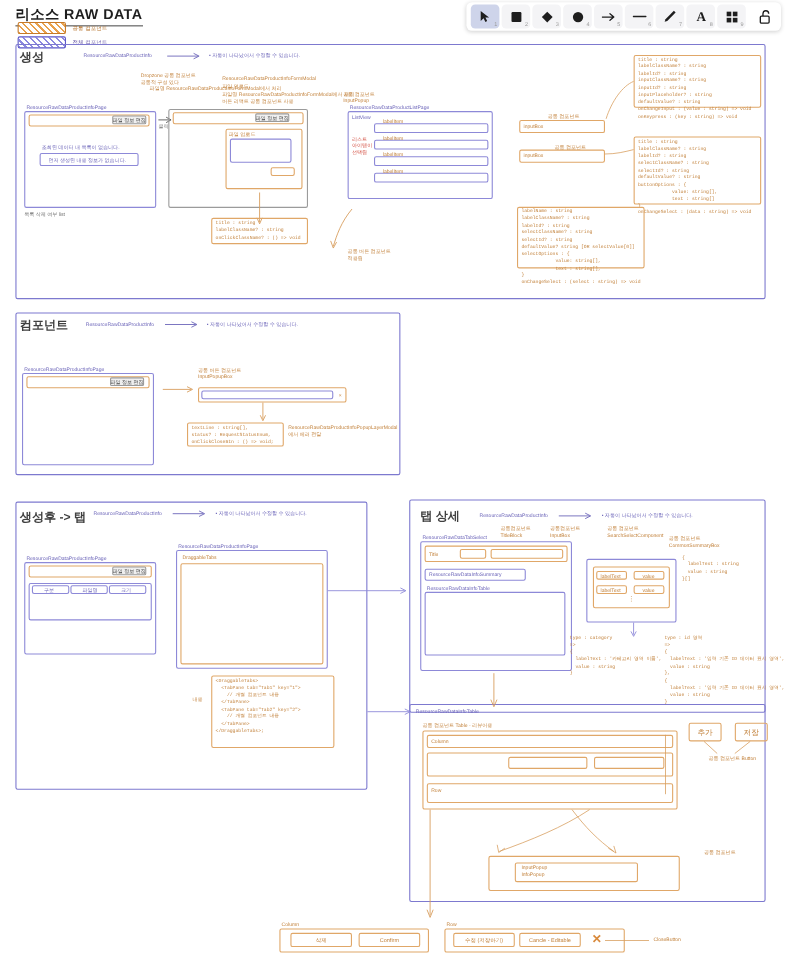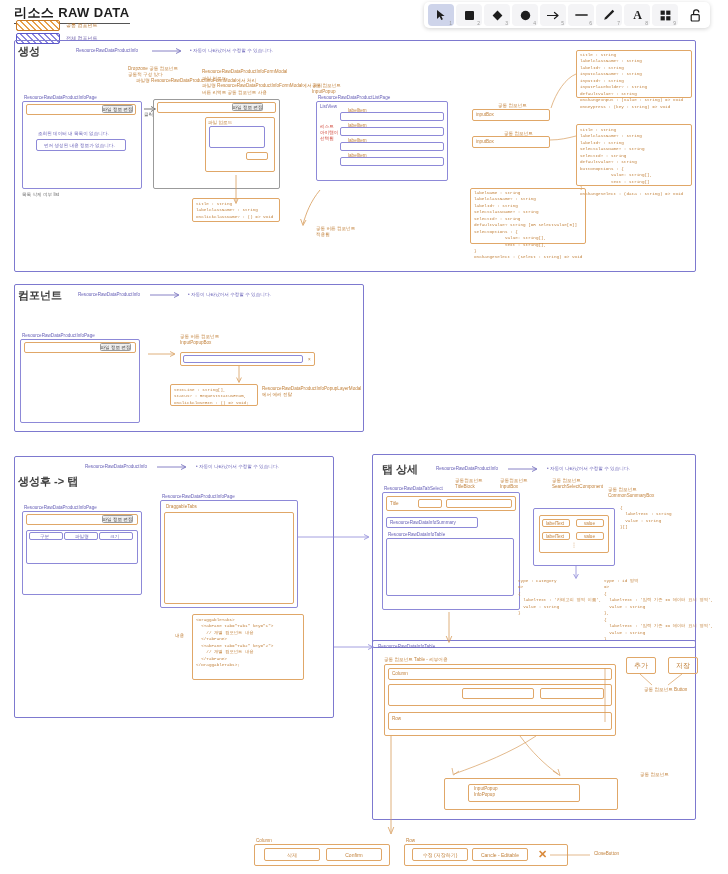--- a/index.html
+++ b/index.html
@@ -428,21 +428,21 @@
       </svg>
   </div>
 
   <div class="obox" style="left:170px; top:384px; width:88px; height:22px;"></div>
   <div class="codeblk" style="left:174px; top:387px;">textLine : string[],
 status? : RequestStatusEnum,
 onClickCloseBtn : () =&gt; void;</div>
   <div class="lbl or" style="left:262px; top:386px;">ResourceRawDataProductInfoPopupLayerModal
 에서 에러 전달</div>
 
-  <div class="sect-title" style="left:18px; top:474px;">생성후 -&gt; 탭</div>
+  <div class="sect-title" style="left:18px; top:463px;">생성후 -&gt; 탭</div>
   <div class="lbl" style="left:85px; top:464px;">ResourceRawDataProductInfo</div>
   <div class="arrow" style="left:157px; top:463px;">
     <svg width="34" height="8">
         <path d="M0 4 H28 M24 1.5 L29 4 L24 6.5" stroke="#6a63b8" stroke-width="0.8" fill="none"></path>
       </svg>
   </div>
   <div class="lbl" style="left:196px; top:464px;">• 자동이 나타났어서 수정할 수 있습니다.</div>
 
   <div class="frame" style="left:14px; top:456px; width:320px; height:262px;"></div>
 

